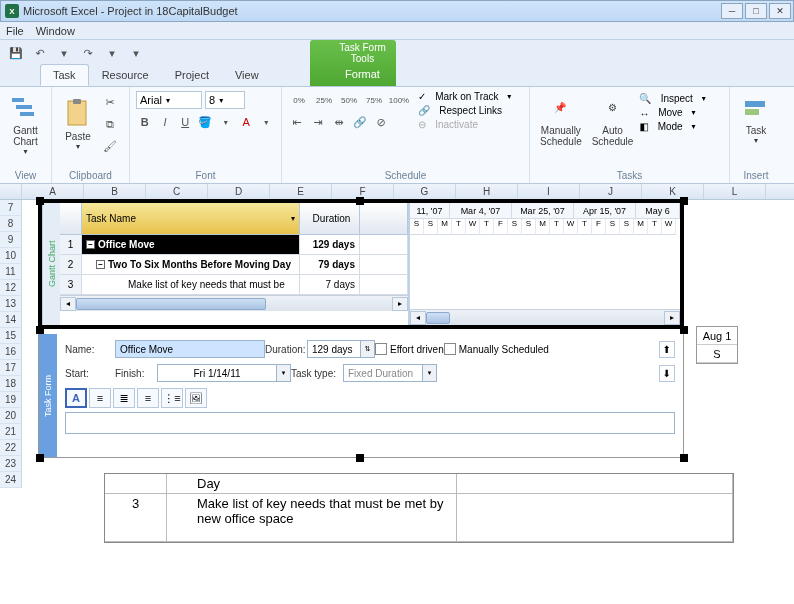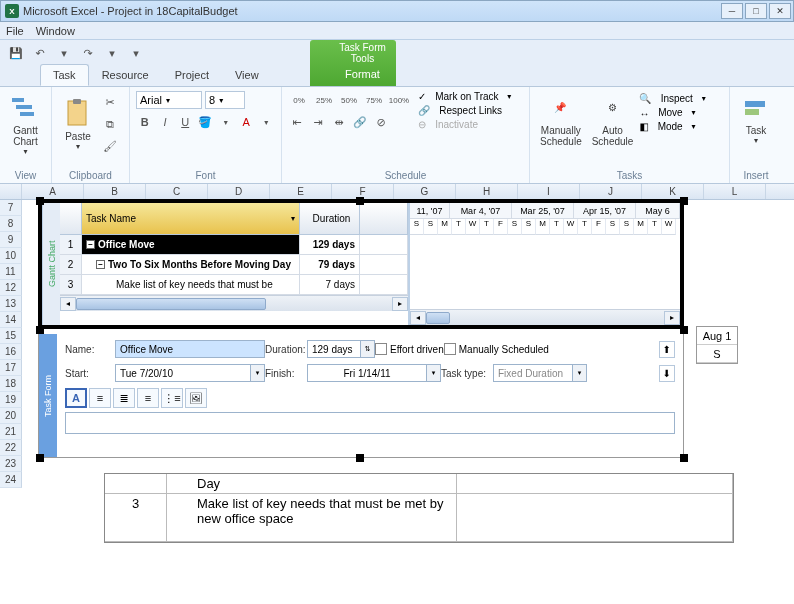--- a/index.html
+++ b/index.html
@@ -323,21 +323,21 @@
         <div class="idcell" style="width:22px;">2</div>
         <div style="width:218px; font-weight:bold; padding-left:14px;">
             <span class="collapse">−</span>
             <span>Two To Six Months Before Moving Day</span>
           </div>
         <div style="width:60px; justify-content:flex-end; font-weight:bold;">79 days</div>
         <div style="flex:1;"></div>
       </div>
       <div class="grow">
         <div class="idcell" style="width:22px;">3</div>
-        <div style="width:218px; padding-left:34px;">Make list of key needs that must be</div>
+        <div style="width:218px; padding-left:46px;">Make list of key needs that must be</div>
         <div style="width:60px; justify-content:flex-end;">7 days</div>
         <div style="flex:1;"></div>
       </div>
       <div class="hscroll">
         <span class="arrbtn">◂</span>
         <div class="track">
             <div class="thumb" style="left:0; width:60%;"></div>
           </div>
         <span class="arrbtn">▸</span>
       </div>
@@ -404,26 +404,20 @@
             <span class="dbtn">⇅</span>
           </div>
         <span class="cb"></span>
           <span>Effort driven</span>
         <span class="cb"></span>
           <span>Manually Scheduled</span>
         <span style="margin-left:auto; border:1px solid #b6c8dc; padding:2px 3px;">⬆</span>
       </div>
       <div class="tf-row">
         <span class="tf-label">Start:</span>
-        <div class="tf-drop">
-            <div class="tf-input" style="width:136px;">
-              <span>Tue 7/20/10</span>
-            </div>
-            <span class="dbtn chev">▾</span>
-          </div>
         <span class="tf-label" style="width:42px;">Finish:</span>
         <div class="tf-drop">
             <div class="tf-input" style="width:120px;justify-content:center;">
               <span>Fri 1/14/11</span>
             </div>
             <span class="dbtn chev">▾</span>
           </div>
         <span class="tf-label" style="width:52px;">Task type:</span>
         <div class="tf-drop">
             <div class="tf-input" style="width:80px; color:#888;">

